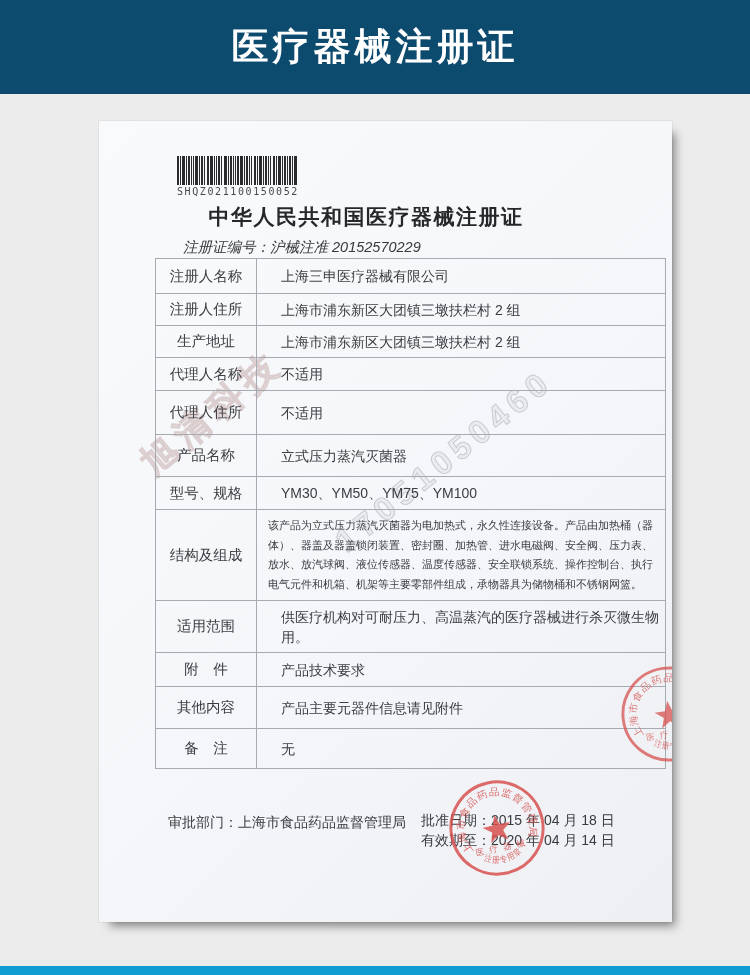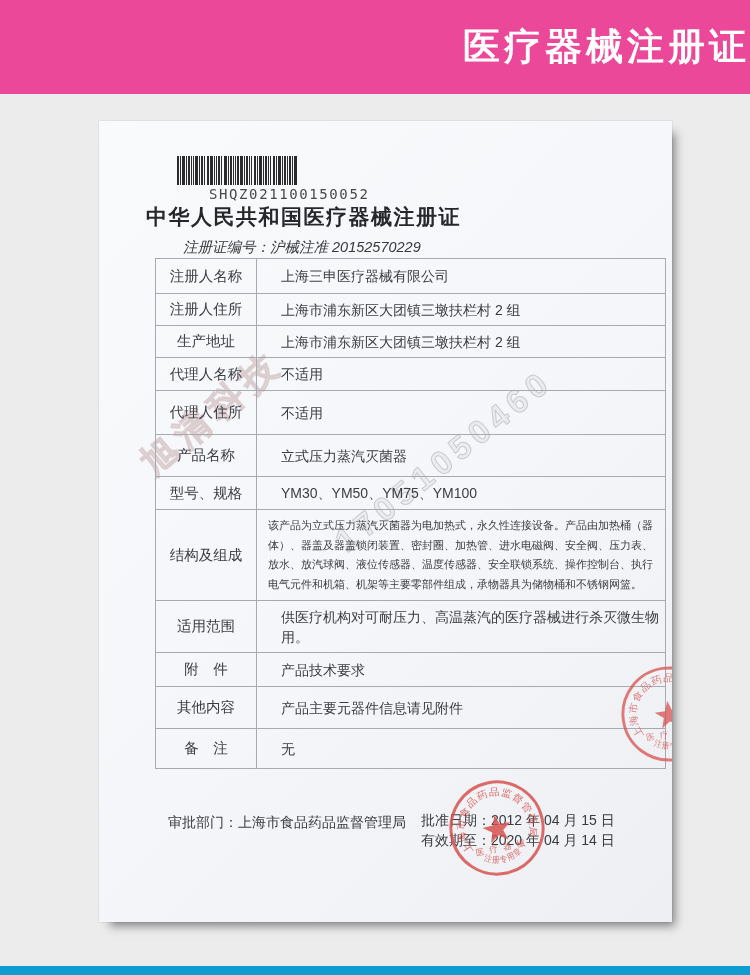--- a/index.html
+++ b/index.html
@@ -6,22 +6,22 @@
   body {
     width:750px; height:975px;
     background:#ececec;
     font-family:"Liberation Sans", sans-serif;
     position:relative; overflow:hidden;
   }
 
   
   .banner {
     position:absolute; left:0; top:0; width:750px; height:94px;
-    background:#ec4899;
-    display:flex; align-items:center; justify-content:flex-end;
+    background:#0c4a6e;
+    display:flex; align-items:center; justify-content:center;
   }
   .banner-title {
     color:#ffffff; font-size:37px; letter-spacing:4px; font-weight:600;
   }
 
   
   .bottom-strip {
     position:absolute; left:0; top:966px; width:750px; height:9px;
     background:#0f9cd1;
   }
@@ -32,27 +32,27 @@
     background:linear-gradient(135deg,#f9fafc 0%,#f4f6f9 55%,#edeff3 100%);
     box-shadow: 7px 8px 9px -4px rgba(45,45,50,0.55), 0 0 1px rgba(0,0,0,0.25);
     overflow:hidden;
   }
 
   
   .barcode { position:absolute; left:78px; top:35px; }
   .barcode svg { display:block; }
   .barcode-label {
     font-family:"DejaVu Sans Mono", monospace;
-    font-size:14px; color:#47484a; letter-spacing:1.6px; margin-top:1px;margin-left:32px;
+    font-size:10px; color:#47484a; letter-spacing:1.6px; margin-top:1px;
   }
 
   
   .cert-title {
     position:absolute; left:47px; top:82px; width:440px; margin:0;
-    text-align:left;
+    text-align:center;
     font-family:"Liberation Serif", serif;
     font-size:21px; font-weight:bold; color:#26272a; letter-spacing:1.5px;
     white-space:nowrap;
   }
   .reg-no {
     position:absolute; left:84px; top:117px;
     font-size:14.5px; color:#38393c;font-style:italic;
   }
 
   
@@ -230,21 +230,21 @@
         </tr>
         <tr style="height: 40px;">
           <td class="label-cell">备　注</td>
           <td class="value-cell">无</td>
         </tr>
       </tbody>
   </table>
 
   <div class="footer-dept">审批部门：上海市食品药品监督管理局</div>
   <div class="footer-dates">
-    <div><span>批准日期：</span><span>2012 年 04 月 15 日</span></div>
+    <div><span>批准日期：</span><span>2015 年 04 月 18 日</span></div>
     <div><span>有效期至：</span><span>2020 年 04 月 14 日</span></div>
   </div>
 
   <div class="stamp stamp-edge">
     <svg viewBox="0 0 140 140">
       <circle cx="70" cy="70" r="62" fill="none" stroke="#d8504e" stroke-width="4"></circle>
       <path id="arcTopA" d="M34,95 A44,44 0 1 1 106,95" fill="none"></path>
       <path id="arcBotA" d="M43,108 A47,47 0 0 0 97,108" fill="none"></path>
       <text font-size="13" letter-spacing="1">
         <textPath href="#arcTopA" startOffset="2" textLength="185" lengthAdjust="spacingAndGlyphs">上海市食品药品监督管理局</textPath>

